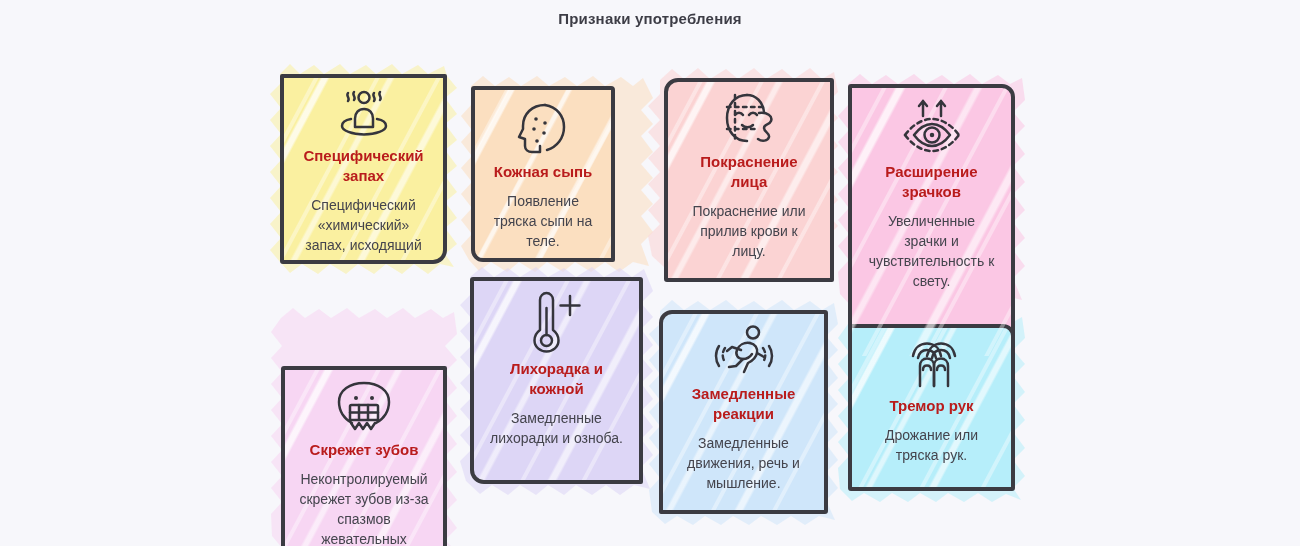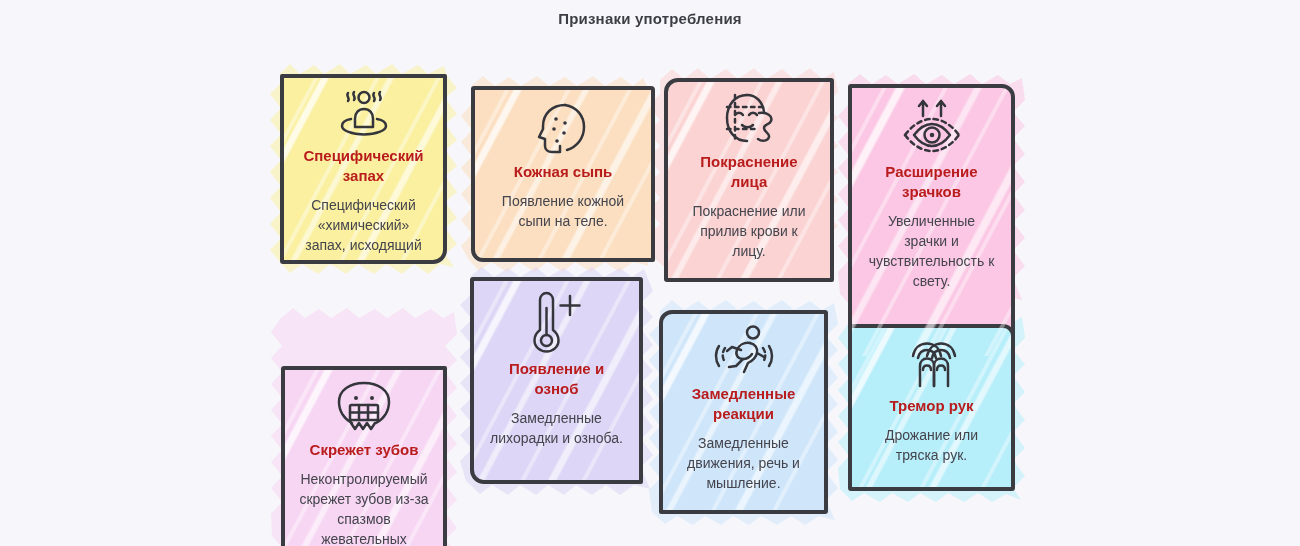--- a/index.html
+++ b/index.html
@@ -91,21 +91,21 @@
 
   .card-desc {
     font-size: 14px;
     color: #44444d;
     line-height: 1.44;
   }
 
   
   #card-0 { left: 280px; top: 74px;  width: 167px; height: 190px;
             background: #faf0a0; border-radius: 2px 2px 14px 3px; }
-  #card-1 { left: 471px; top: 86px;  width: 184px; height: 176px;
+  #card-1 { left: 471px; top: 86px;  width: 144px; height: 176px;
             background: #fbdfc0; border-radius: 3px 4px 2px 12px; }
   #card-2 { left: 664px; top: 78px;  width: 170px; height: 204px;
             background: #fbd3d3; border-radius: 14px 3px 2px 3px; }
   #card-3 { left: 848px; top: 84px;  width: 167px; height: 276px;
             background: #fbc7e4; border-radius: 3px 13px 3px 2px; }
   #card-4 { left: 281px; top: 318px; width: 166px; height: 222px;
             background: #f7d6f3; border-radius: 3px 2px 14px 3px; margin-top: 48px; }
   #card-5 { left: 470px; top: 277px; width: 173px; height: 207px;
             background: #ddd6f6; border-radius: 3px 3px 2px 14px; }
   #card-6 { left: 659px; top: 310px; width: 169px; height: 204px;
@@ -190,21 +190,21 @@
           <path d="M62 10 C36 10 18 28 18 52 L18 58 L10 74 L22 78 L22 92 C22 99 28 104 36 104 L52 104 L52 92"></path>
           <path d="M62 10 C86 14 100 32 100 54 C100 76 86 94 66 100"></path>
           <circle class="dot" cx="44" cy="38" r="3.6"></circle>
           <circle class="dot" cx="62" cy="46" r="3.6"></circle>
           <circle class="dot" cx="40" cy="58" r="3.6"></circle>
           <circle class="dot" cx="60" cy="66" r="3.6"></circle>
           <circle class="dot" cx="46" cy="82" r="3.6"></circle>
         </svg>
       </div>
       <div class="card-title">Кожная сыпь</div>
-      <div class="card-desc">Появление кожной сыпи на теле.</div>
+      <div class="card-desc">Появление тряска сыпи на теле.</div>
     </div>
   </div>
 
   <div class="card" id="card-2">
     <div class="card-hatch"></div>
     <div class="card-inner">
       <div class="card-icon">
         <svg class="icon-svg" width="58" height="54" viewBox="0 0 116 108">
           <path d="M54 6 C30 6 14 26 14 52 C14 78 30 98 54 98"></path>
           <path d="M54 6 C72 6 86 20 88 40"></path>
@@ -261,21 +261,21 @@
     <div class="card-hatch"></div>
     <div class="card-inner">
       <div class="card-icon">
         <svg class="icon-svg" width="52" height="62" viewBox="0 0 104 124">
           <path d="M44 18 C44 10 38 4 31 4 C24 4 18 10 18 18 L18 78 C11 83 7 91 7 99 C7 112 18 121 31 121 C44 121 55 112 55 99 C55 91 51 83 44 78 Z"></path>
           <circle cx="31" cy="99" r="11"></circle>
           <path d="M31 88 L31 34"></path>
           <path d="M78 10 L78 48 M59 29 L97 29"></path>
         </svg>
       </div>
-      <div class="card-title">Появление и озноб</div>
+      <div class="card-title">Лихорадка и кожной</div>
       <div class="card-desc">Замедленные лихорадки и озноба.</div>
     </div>
   </div>
 
   <div class="card" id="card-7">
     <div class="card-hatch"></div>
     <div class="card-inner">
       <div class="card-icon">
         <svg class="icon-svg" width="58" height="52" viewBox="0 0 116 104">
           <path d="M34 96 L34 56 C34 47 40 41 48 41 C56 41 62 47 62 56 L62 96"></path>

